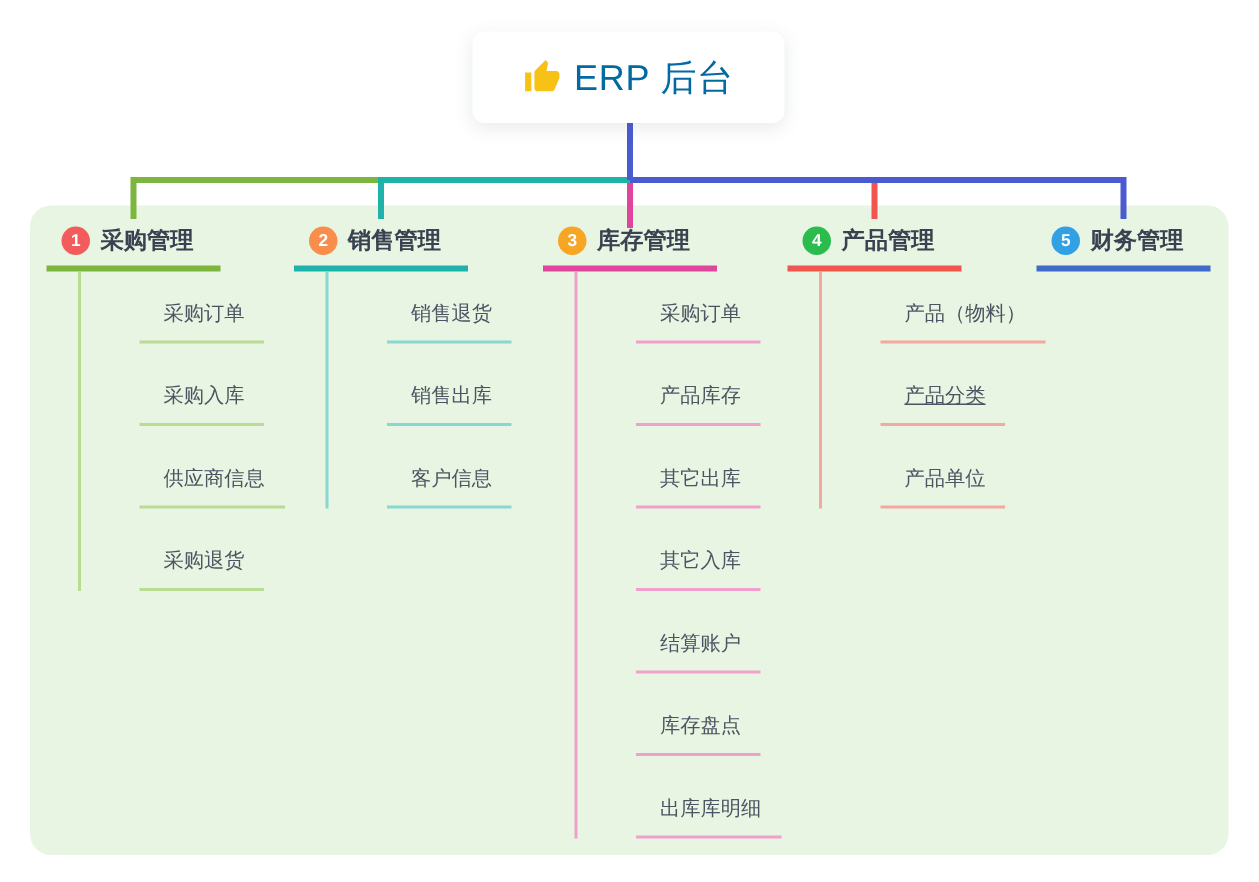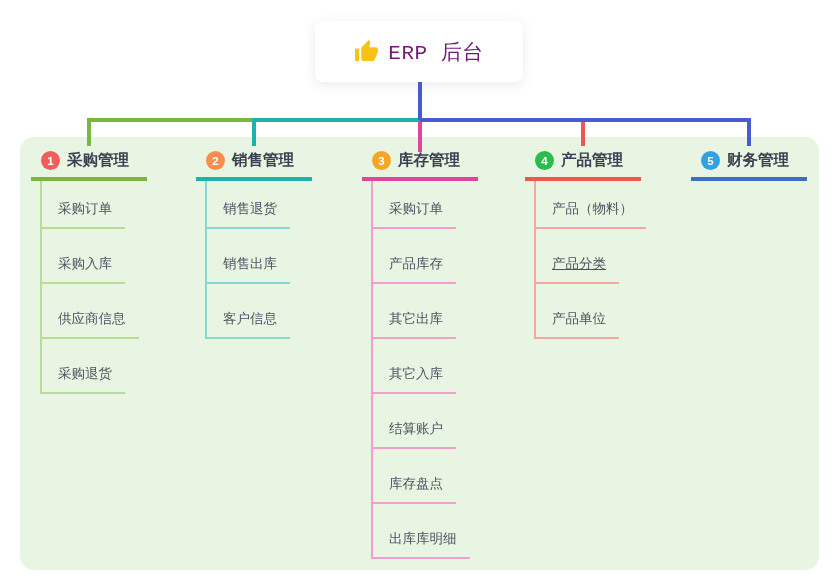--- a/index.html
+++ b/index.html
@@ -28,25 +28,24 @@
     left:315px;top:21px;
     width:208px;height:61px;
     background:#ffffff;
     border-radius:8px;
     box-shadow:0 3px 12px rgba(80,90,110,.13);
     display:flex;align-items:center;justify-content:center;
     gap:9px;
     cursor:default;
   }
   .root-label{
-    font-size:21px;
-    color:#701a75;
+    font-size:24px;
+    color:#0369a1;
     font-weight:500;
     letter-spacing:.5px;
-    font-family:Liberation Mono, monospace;
   }
   .thumb-icon{width:25px;height:25px;flex:0 0 auto;}
   .branch{
     position:absolute;
     top:149px;
     width:116px;
   }
   .branch-title{
     display:flex;align-items:center;
     padding:0 0 5px 10px;
@@ -63,23 +62,24 @@
     flex:0 0 auto;
   }
   .title-text{
     margin-left:7px;
     font-size:15.5px;
     font-weight:600;
     color:#3a4150;
     white-space:nowrap;
   }
   .items{
-    margin-left:9px;
+    margin-left:21px;
     border-left:2px solid #ccc;
     width:max-content;
+    padding-left:39px;
   }
   .item{
     height:55px;
     display:flex;
     align-items:flex-end;
     cursor:pointer;
   }
   .item:first-child{height:48px;}
   .item-label{
     display:inline-block;

